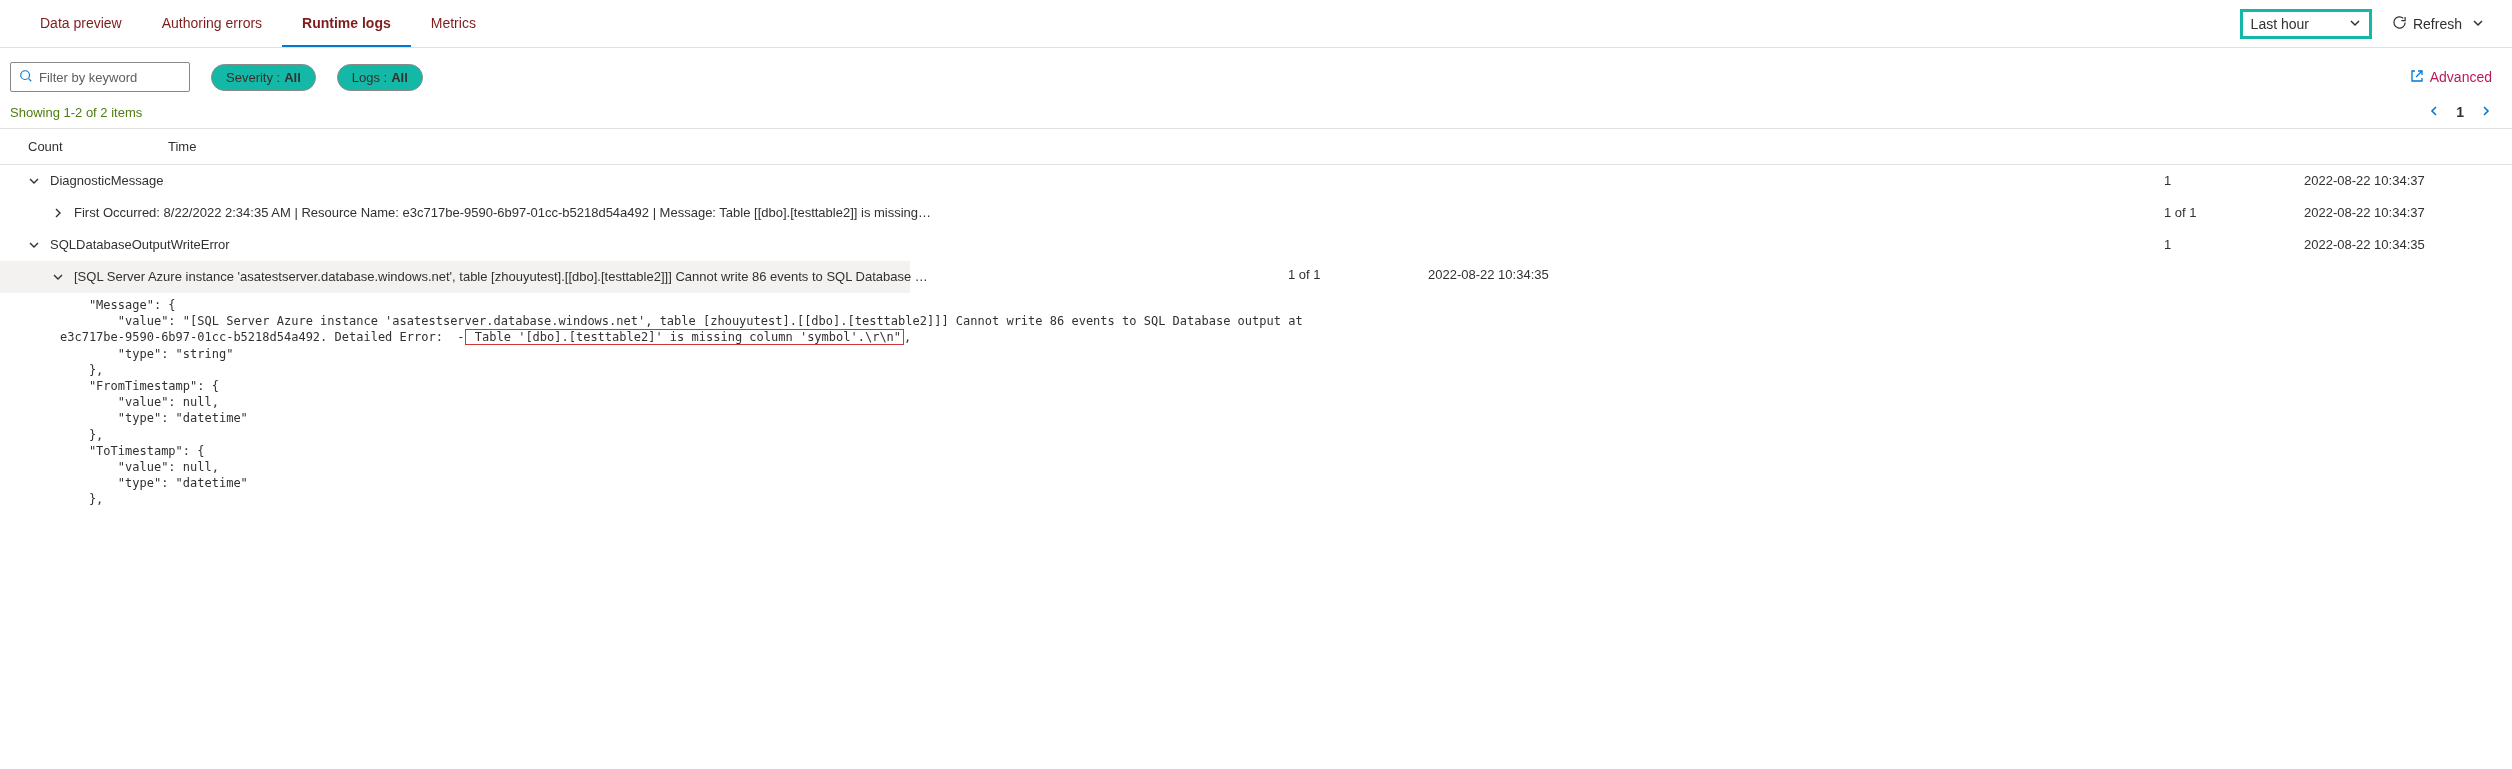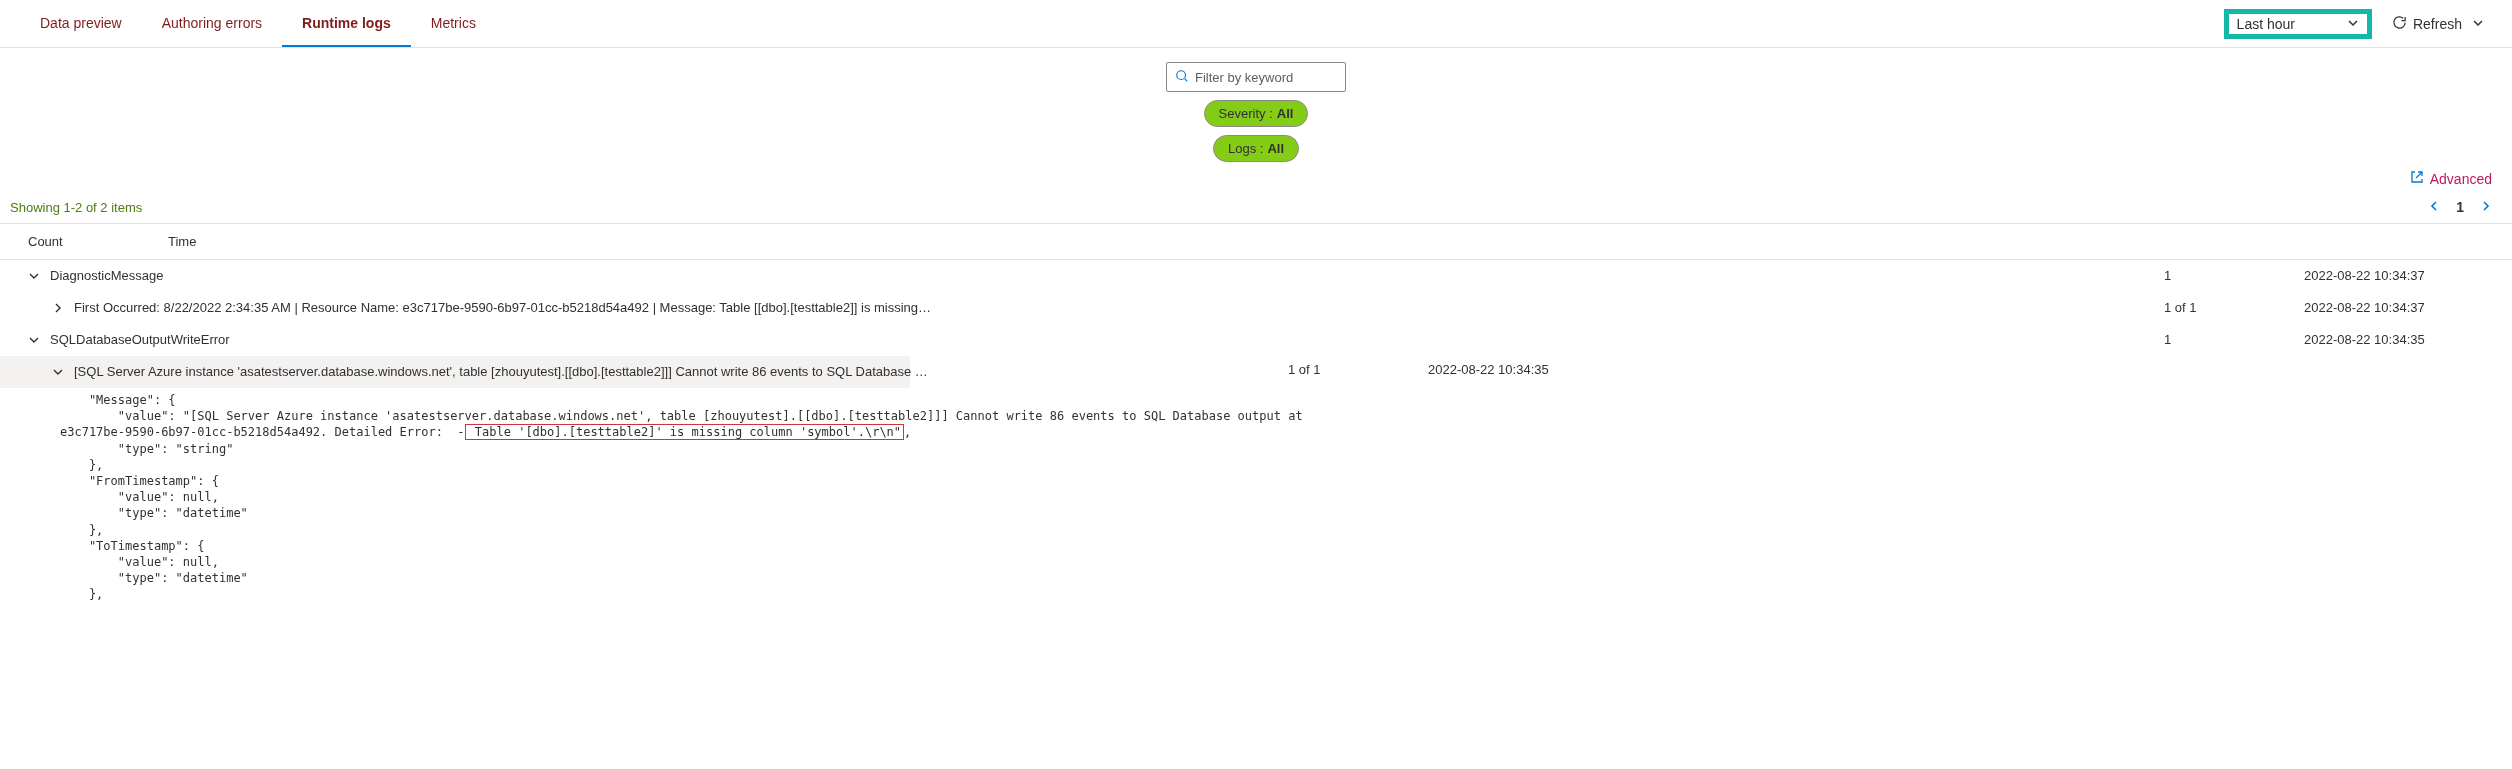--- a/index.html
+++ b/index.html
@@ -27,45 +27,44 @@
       border-bottom: 2px solid #0078d4;
       font-weight: 600;
     }
     .tabs-right {
       margin-left: auto;
       display: flex;
       align-items: center;
       gap: 12px;
     }
     .dropdown {
-      border: 5px solid #14b8a6;
+      border: 3px solid #14b8a6;
       background: #fff;
       padding: 4px 8px;
       display: flex;
       align-items: center;
-      gap: 52px;
+      gap: 40px;
       height: 30px;
       font-size: 14px;
       cursor: pointer;
     }
     .refresh-btn {
       display: flex;
       align-items: center;
       gap: 6px;
       padding: 4px 8px;
       cursor: pointer;
       font-size: 14px;
     }
     .refresh-btn .chev { margin-left: 4px; }
     .toolbar {
       display: flex;
       align-items: center;
       padding: 14px 10px 8px 10px;
-      gap: 8px;
-      flex-direction: column;
+      gap: 21px;
     }
     .search-box {
       display: flex;
       align-items: center;
       border: 1px solid #8a8886;
       border-radius: 2px;
       height: 30px;
       padding: 0 8px;
       width: 180px;
     }
@@ -77,21 +76,21 @@
       color: #323130;
     }
     .search-box input::placeholder { color: #605e5c; }
     .search-box svg { flex-shrink: 0; margin-right: 6px; }
     .pill {
       border: 1px solid #8a8886;
       border-radius: 16px;
       padding: 5px 14px;
       font-size: 13px;
       cursor: pointer;
-      background: #84cc16;
+      background: #14b8a6;
       display: inline-flex;
       gap: 4px;
     }
     .pill .bold { font-weight: 600; }
     .advanced-link {
       margin-left: auto;
       display: flex;
       align-items: center;
       gap: 6px;
       color: #be185d;

